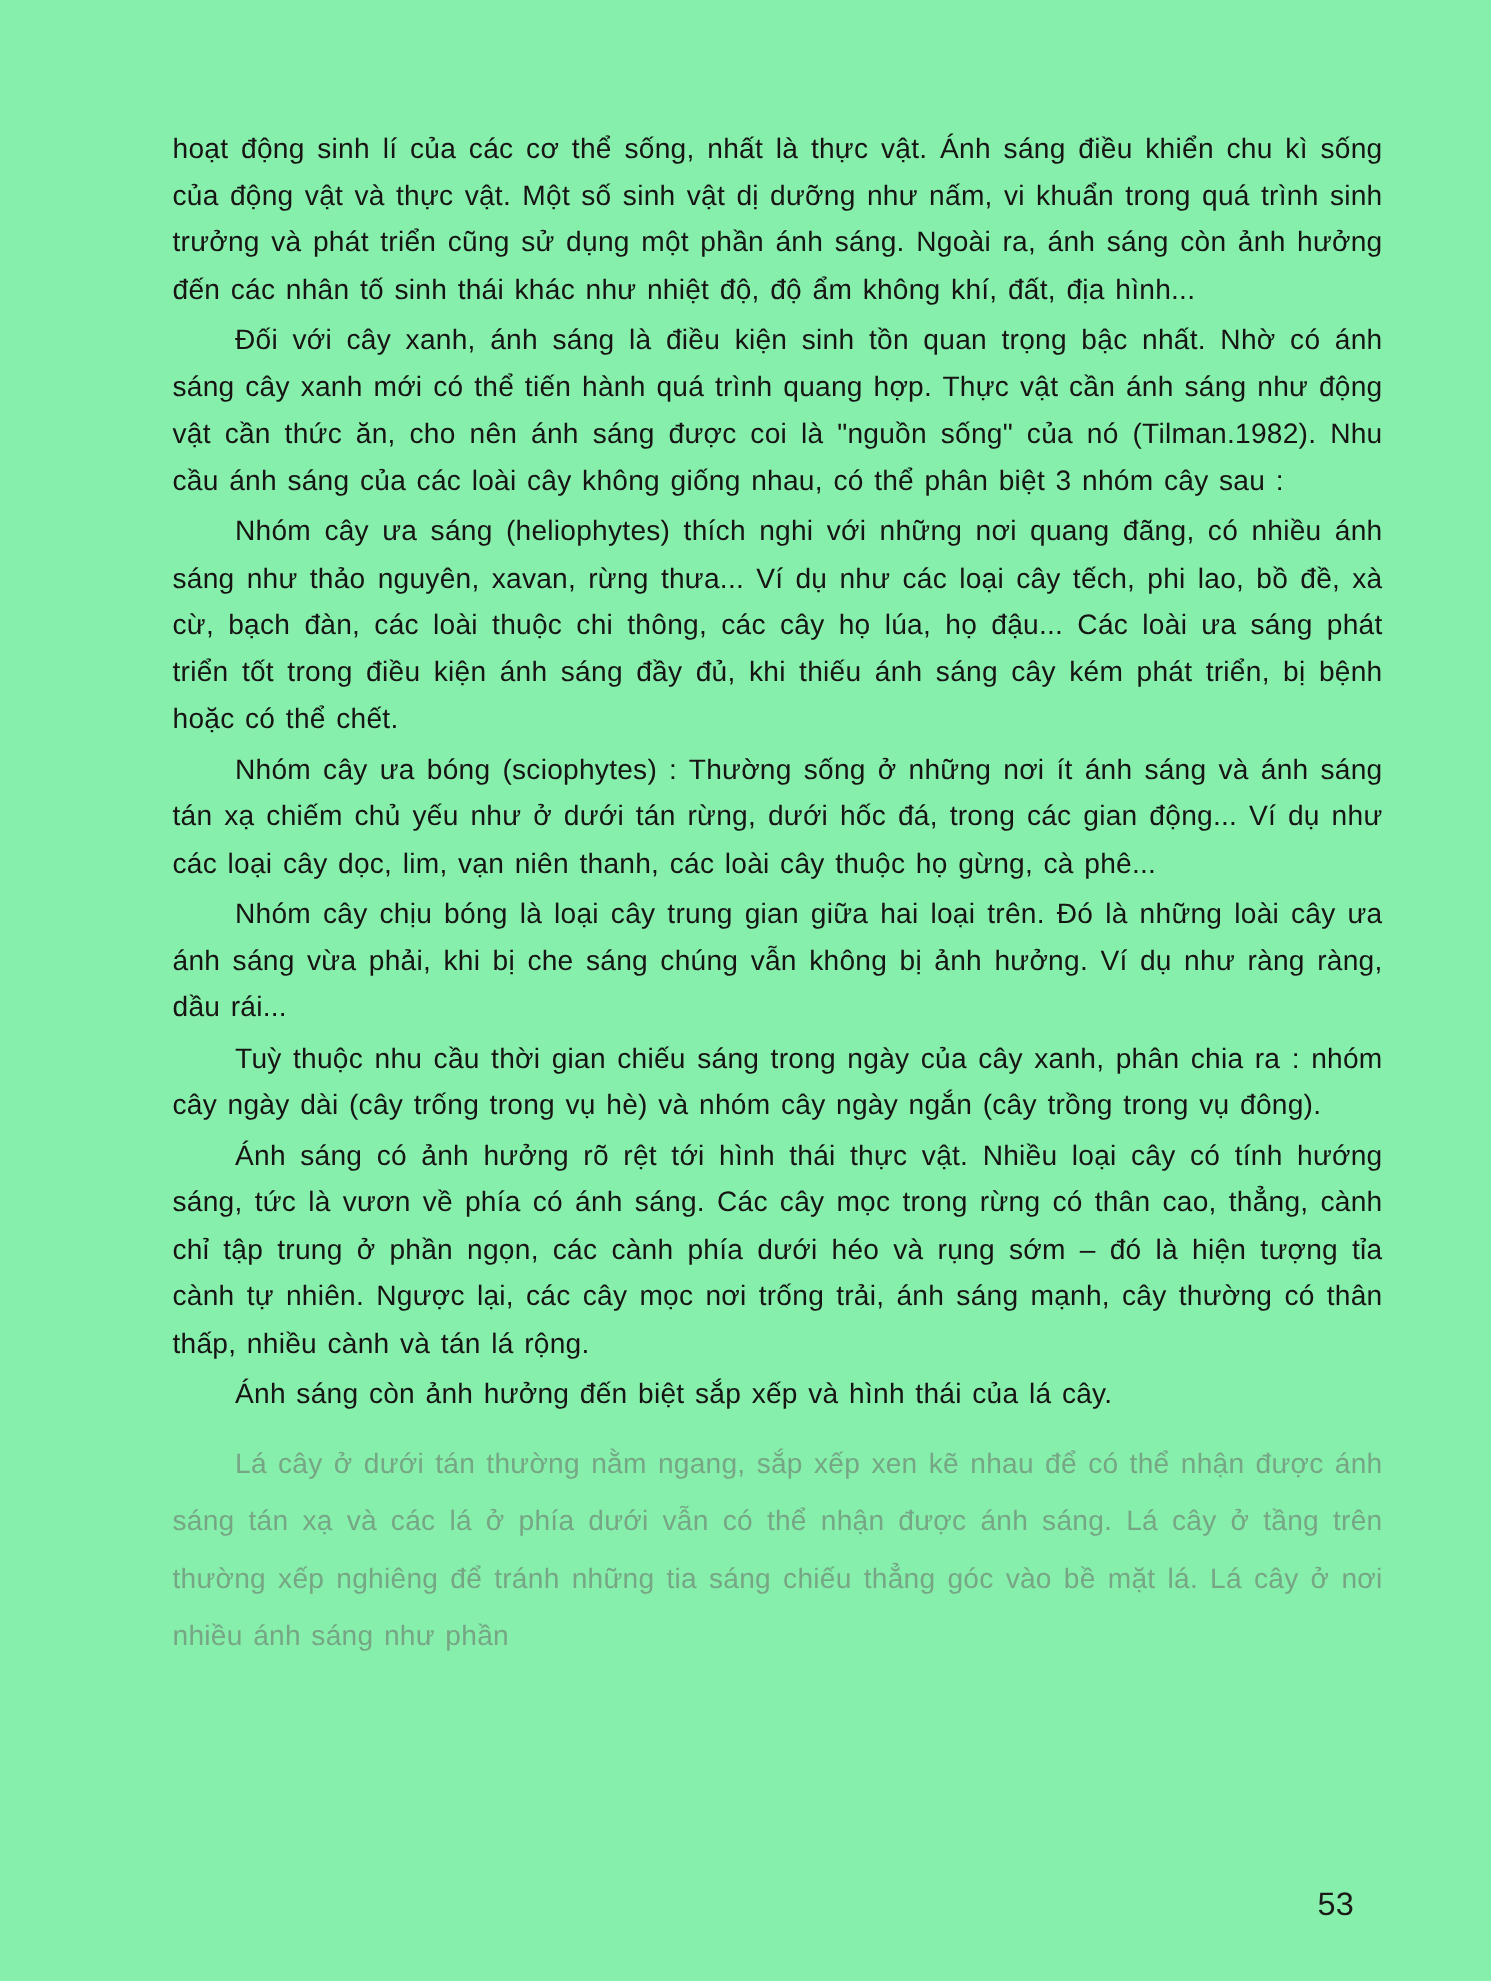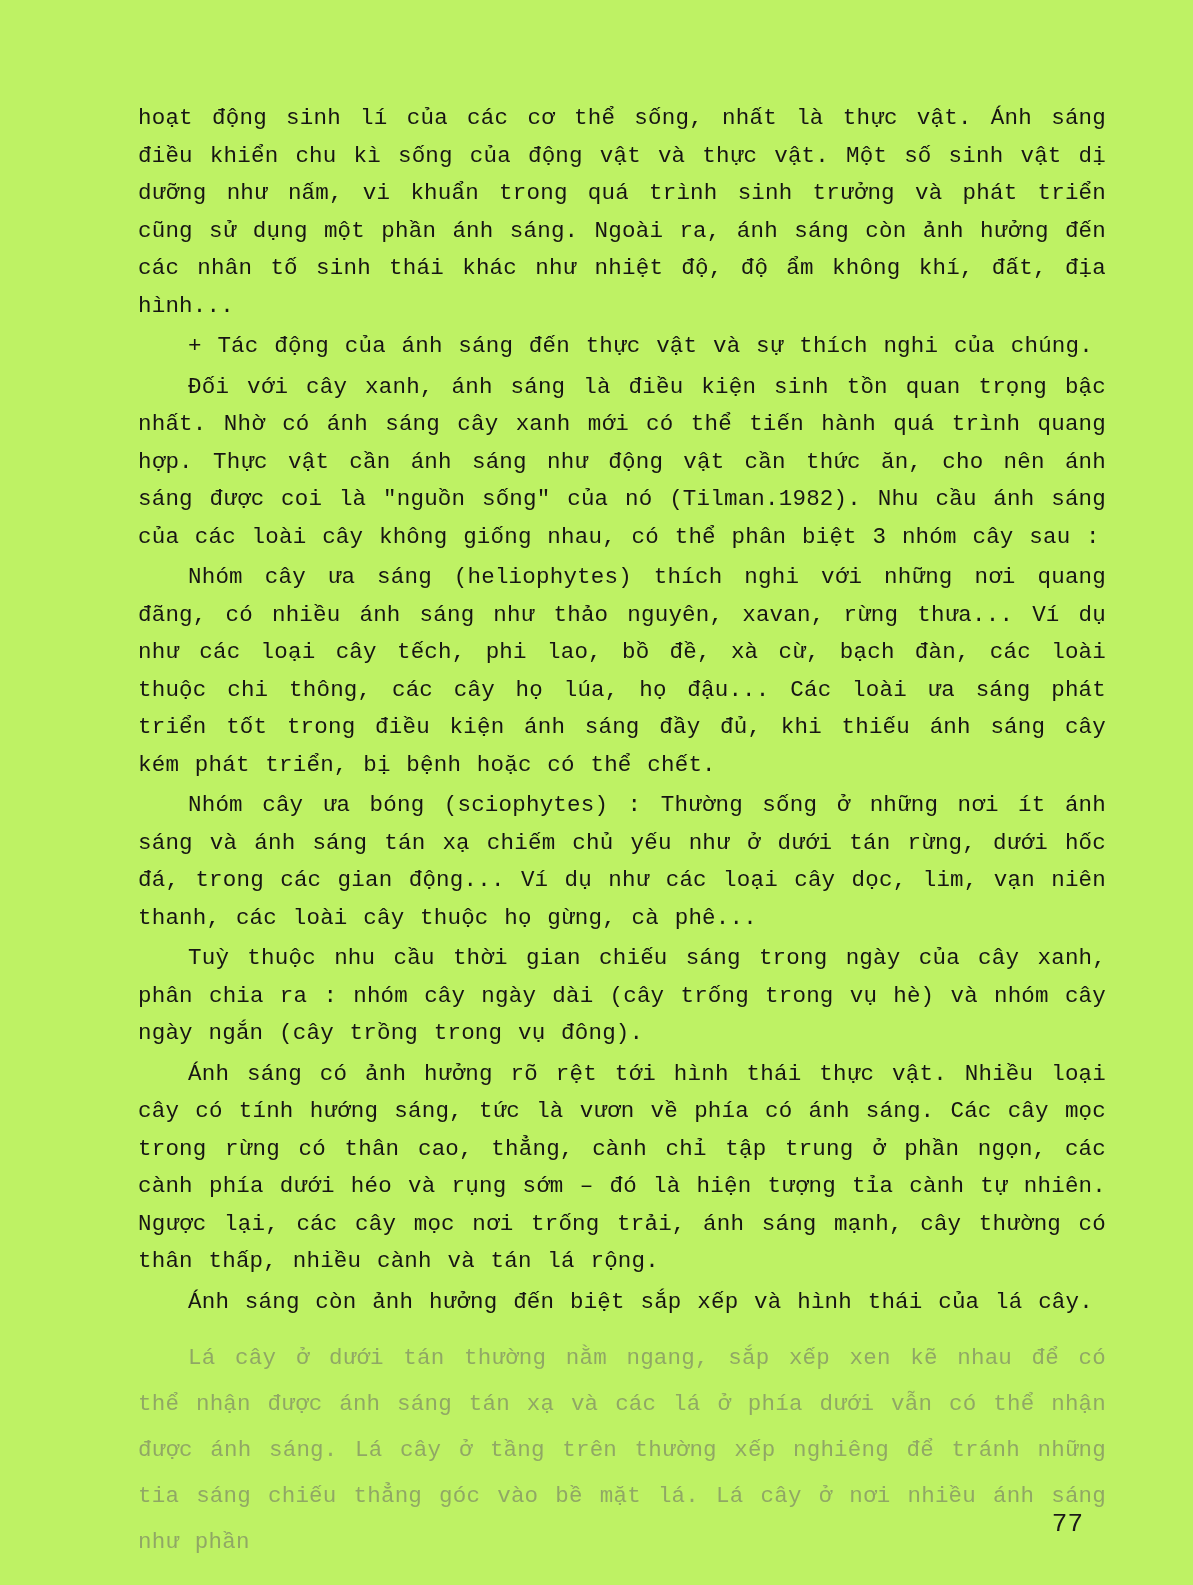--- a/index.html
+++ b/index.html
@@ -5,23 +5,23 @@
   html, body {
     margin: 0;
     padding: 0;
     background: #e8e8e6;
   }
   .page {
     position: relative;
     width: 1193px;
     height: 1585px;
     margin: 0 auto;
-    background: #bef264;
+    background: #86efac;
     overflow: hidden;
-    font-family: Liberation Mono, monospace;
+    font-family: Liberation Sans, sans-serif;
     color: #171513;
   }
   .text-block {
     position: absolute;
     left: 138px;
     top: 100px;
     width: 968px;
     font-size: 22.5px;
     line-height: 37.5px;
     text-align: justify;
@@ -49,23 +49,23 @@
     font-size: 26px;
     color: #1c1a18;
   }
 </style>
 </head>
 <body>
 
 <div class="page">
   <div class="text-block">
     <p class="no-indent">hoạt động sinh lí của các cơ thể sống, nhất là thực vật. Ánh sáng điều khiển chu kì sống của động vật và thực vật. Một số sinh vật dị dưỡng như nấm, vi khuẩn trong quá trình sinh trưởng và phát triển cũng sử dụng một phần ánh sáng. Ngoài ra, ánh sáng còn ảnh hưởng đến các nhân tố sinh thái khác như nhiệt độ, độ ẩm không khí, đất, địa hình...</p>
-    <p>+ Tác động của ánh sáng đến thực vật và sự thích nghi của chúng.</p>
     <p>Đối với cây xanh, ánh sáng là điều kiện sinh tồn quan trọng bậc nhất. Nhờ có ánh sáng cây xanh mới có thể tiến hành quá trình quang hợp. Thực vật cần ánh sáng như động vật cần thức ăn, cho nên ánh sáng được coi là "nguồn sống" của nó (Tilman.1982). Nhu cầu ánh sáng của các loài cây không giống nhau, có thể phân biệt 3 nhóm cây sau :</p>
     <p>Nhóm cây ưa sáng (heliophytes) thích nghi với những nơi quang đãng, có nhiều ánh sáng như thảo nguyên, xavan, rừng thưa... Ví dụ như các loại cây tếch, phi lao, bồ đề, xà cừ, bạch đàn, các loài thuộc chi thông, các cây họ lúa, họ đậu... Các loài ưa sáng phát triển tốt trong điều kiện ánh sáng đầy đủ, khi thiếu ánh sáng cây kém phát triển, bị bệnh hoặc có thể chết.</p>
     <p>Nhóm cây ưa bóng (sciophytes) : Thường sống ở những nơi ít ánh sáng và ánh sáng tán xạ chiếm chủ yếu như ở dưới tán rừng, dưới hốc đá, trong các gian động... Ví dụ như các loại cây dọc, lim, vạn niên thanh, các loài cây thuộc họ gừng, cà phê...</p>
+    <p>Nhóm cây chịu bóng là loại cây trung gian giữa hai loại trên. Đó là những loài cây ưa ánh sáng vừa phải, khi bị che sáng chúng vẫn không bị ảnh hưởng. Ví dụ như ràng ràng, dầu rái...</p>
     <p>Tuỳ thuộc nhu cầu thời gian chiếu sáng trong ngày của cây xanh, phân chia ra : nhóm cây ngày dài (cây trống trong vụ hè) và nhóm cây ngày ngắn (cây trồng trong vụ đông).</p>
     <p>Ánh sáng có ảnh hưởng rõ rệt tới hình thái thực vật. Nhiều loại cây có tính hướng sáng, tức là vươn về phía có ánh sáng. Các cây mọc trong rừng có thân cao, thẳng, cành chỉ tập trung ở phần ngọn, các cành phía dưới héo và rụng sớm – đó là hiện tượng tỉa cành tự nhiên. Ngược lại, các cây mọc nơi trống trải, ánh sáng mạnh, cây thường có thân thấp, nhiều cành và tán lá rộng.</p>
     <p>Ánh sáng còn ảnh hưởng đến biệt sắp xếp và hình thái của lá cây.</p>
     <p class="faded">Lá cây ở dưới tán thường nằm ngang, sắp xếp xen kẽ nhau để có thể nhận được ánh sáng tán xạ và các lá ở phía dưới vẫn có thể nhận được ánh sáng. Lá cây ở tầng trên thường xếp nghiêng để tránh những tia sáng chiếu thẳng góc vào bề mặt lá. Lá cây ở nơi nhiều ánh sáng như phần</p>
   </div>
-  <div class="page-number">77</div>
+  <div class="page-number">53</div>
 </div>
 
 </body></html>

